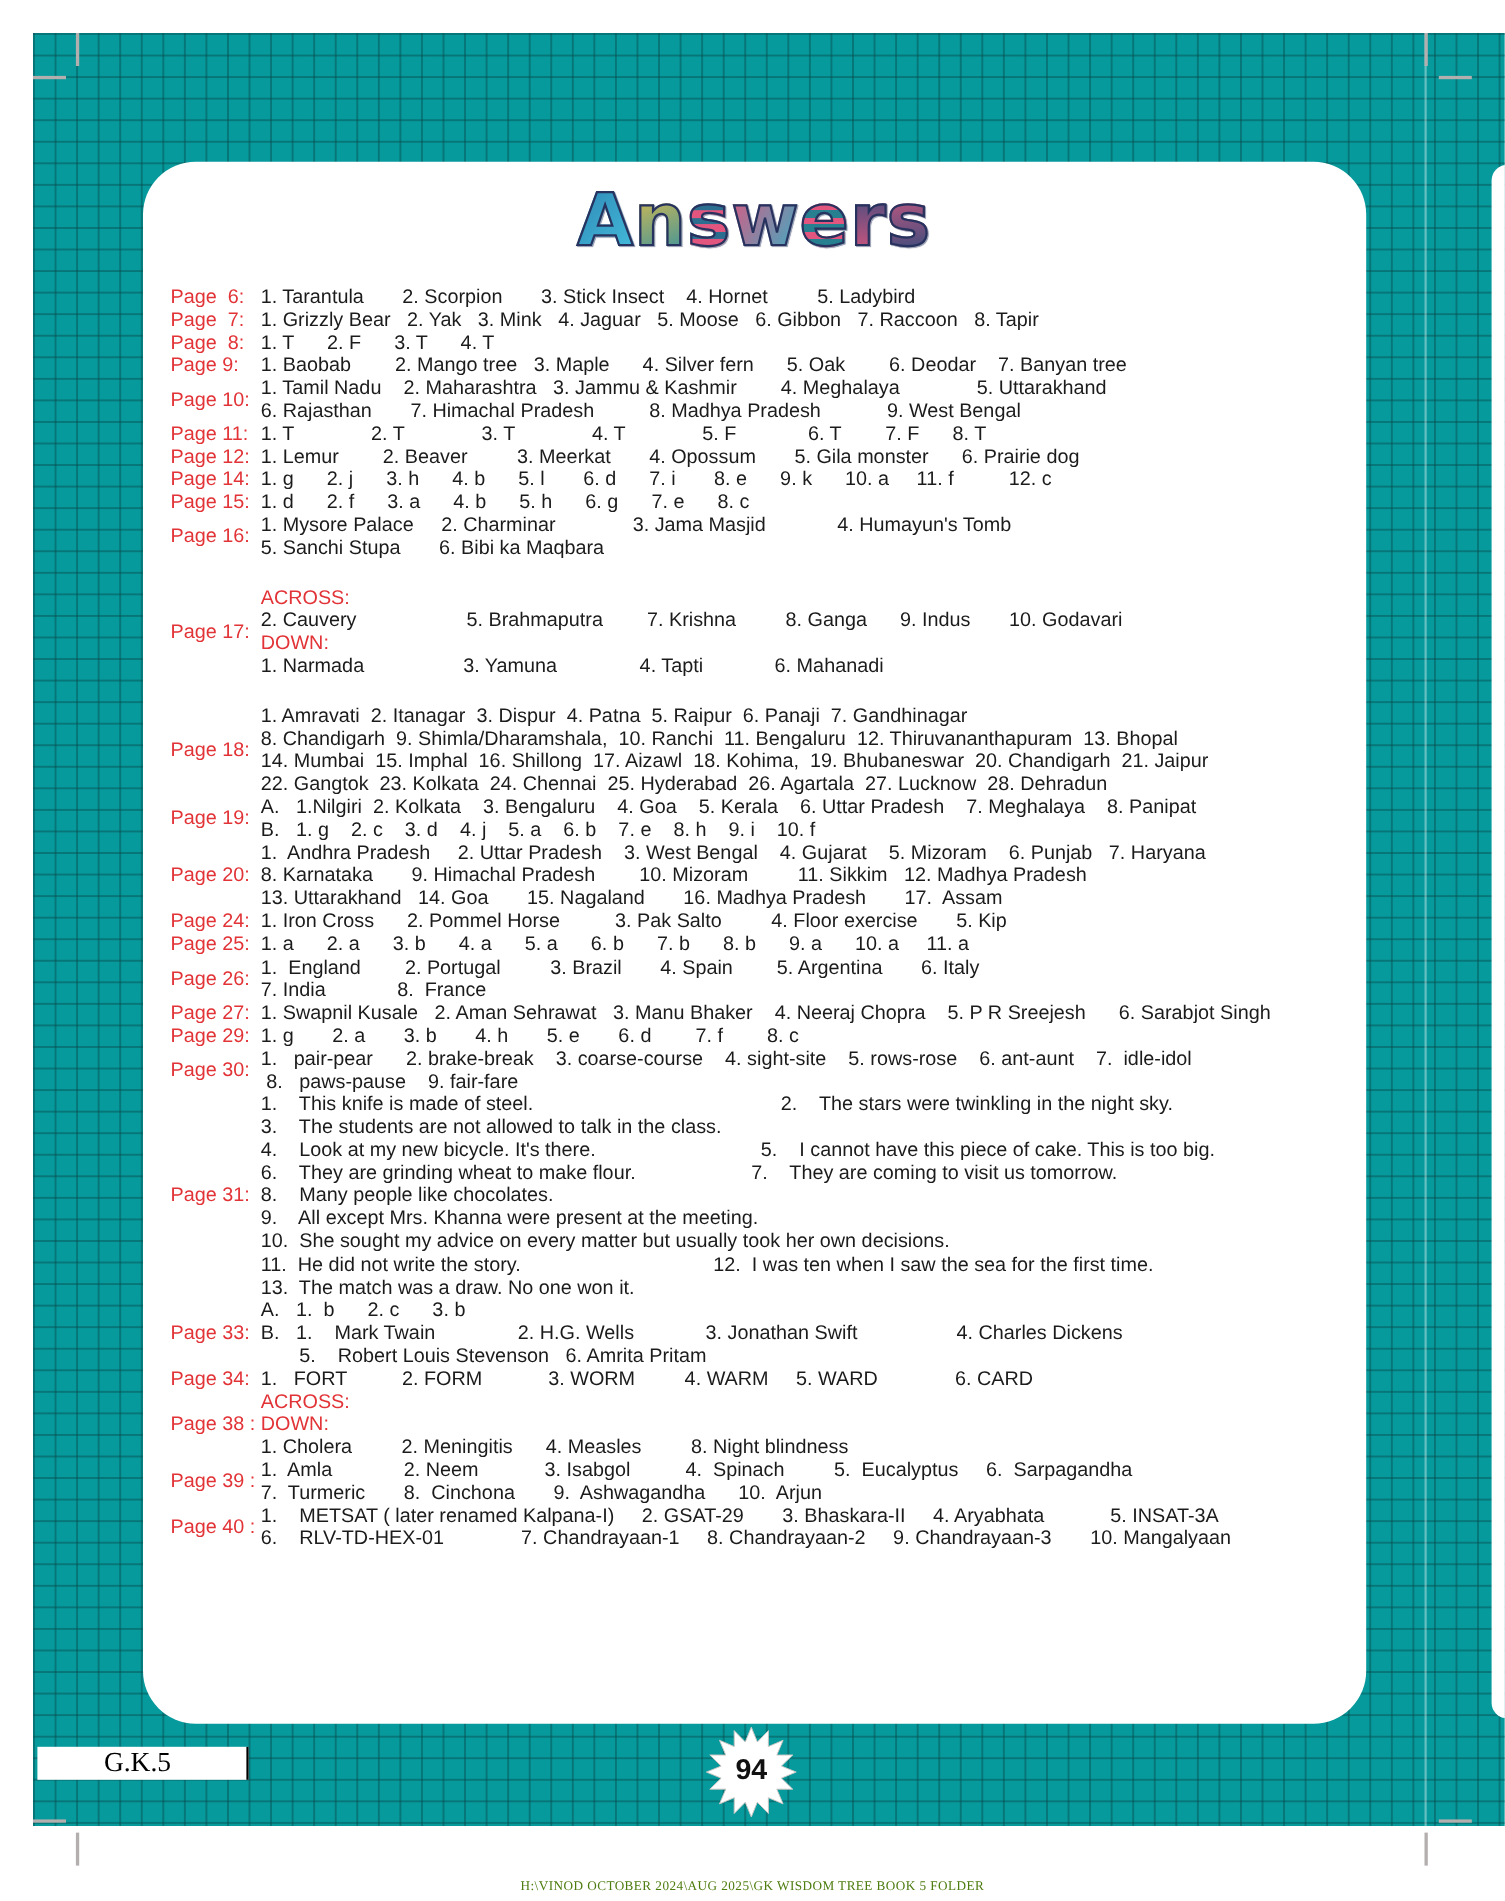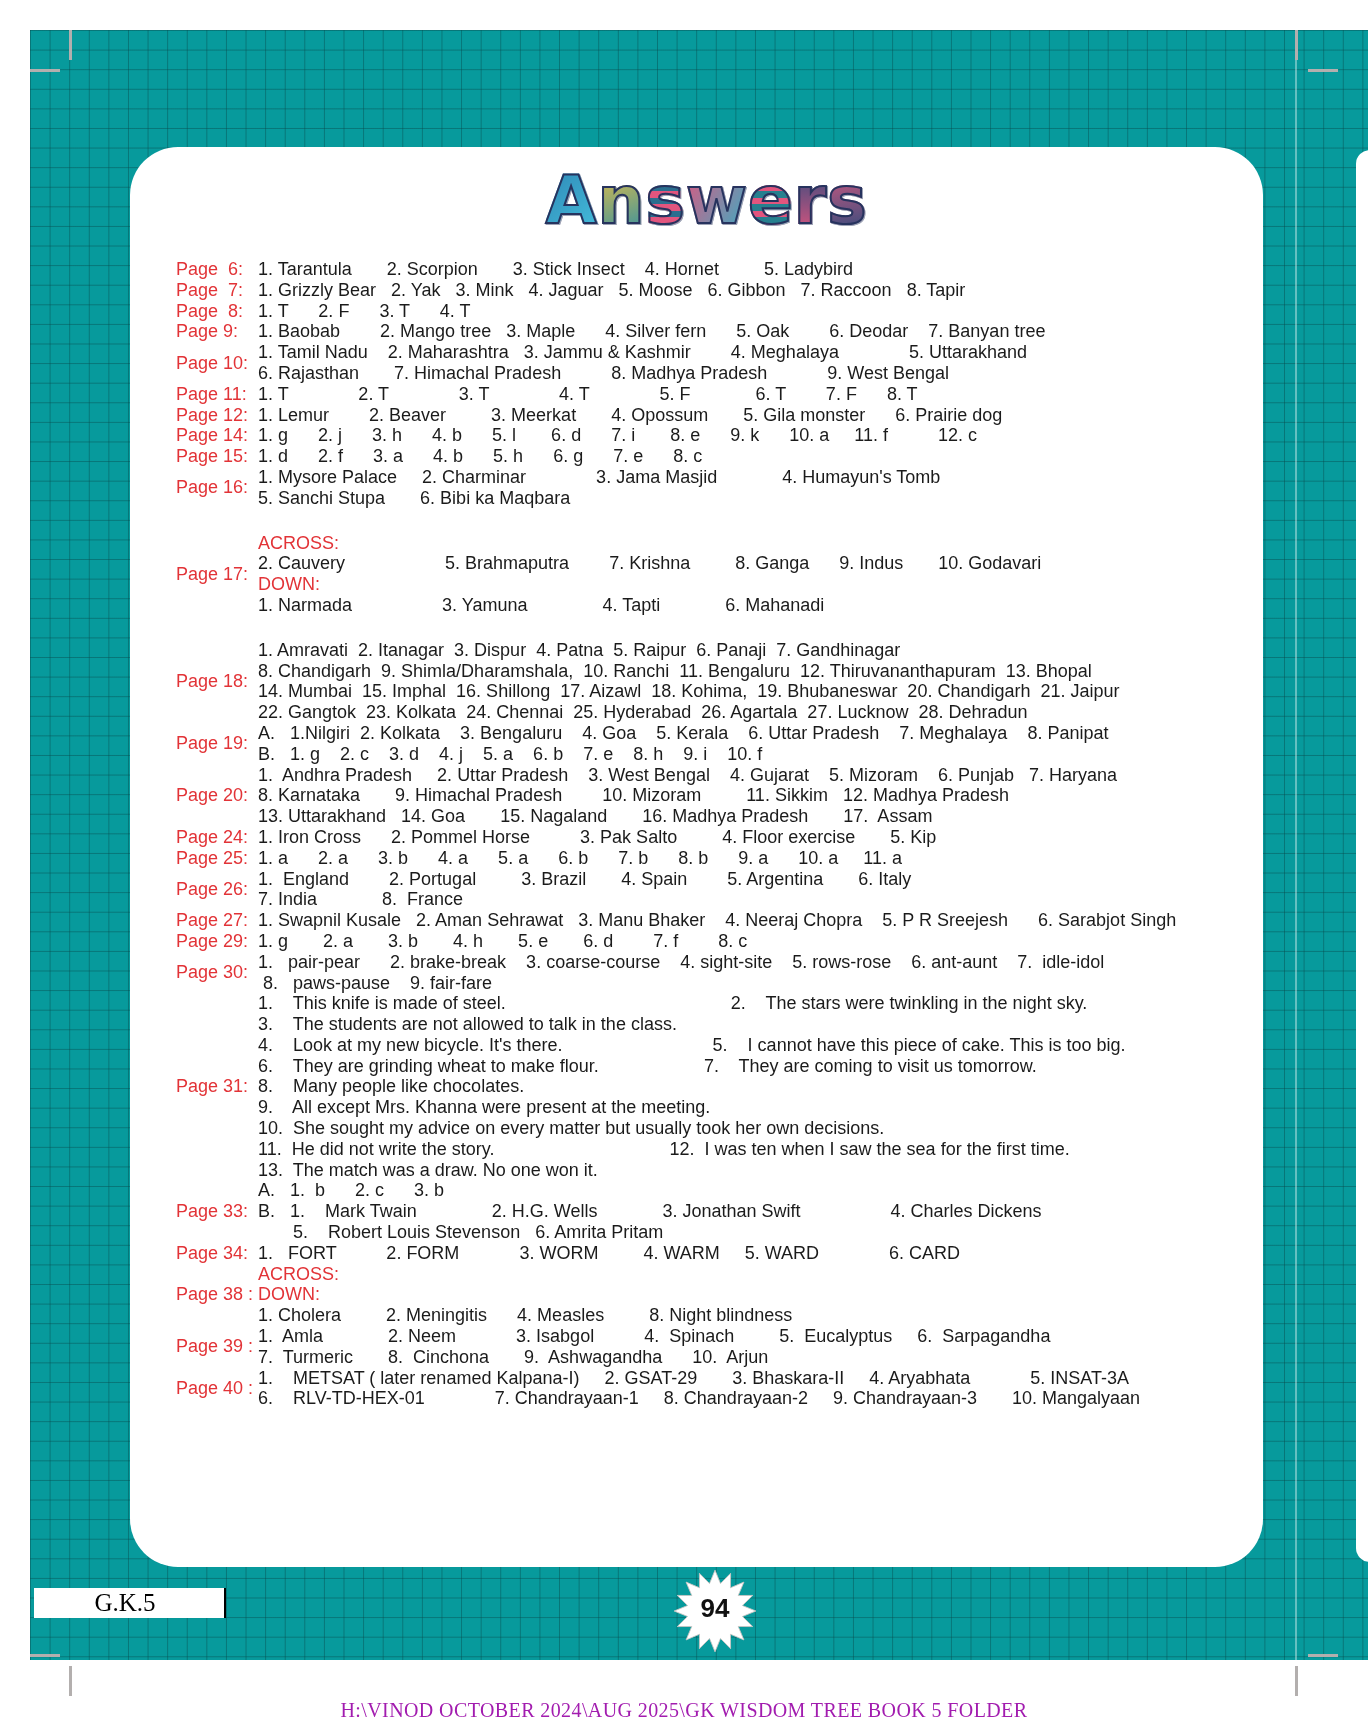--- a/index.html
+++ b/index.html
@@ -17,21 +17,21 @@
     background-size:19.6px 19.6px;
   }
   .fold-line{position:absolute;left:1265px;top:0;width:1.5px;height:100%;background:rgba(255,255,255,.38);}
   
   .crop{position:absolute;background:#b3afae;}
   .crop.v{width:3px;height:30px;}
   .crop.h{width:30px;height:3px;}
   
   .card{
     position:absolute;left:130px;top:147px;width:1112px;height:1420px;
-    background:#ffffff;border-radius:48px;padding-left:21px;
+    background:#ffffff;border-radius:48px;
   }
   .card-inner{padding:14px 26px 0 25px;}
   
   .sliver{position:absolute;left:1356px;top:150px;width:14px;height:1412px;background:#fff;border-radius:16px 0 0 16px;}
   
   .title-wrap{text-align:center;margin:4px 0 16px 0;height:78px;}
   .title-letter{
     display:inline-block;font-weight:900;font-size:66px;line-height:72px;letter-spacing:1px;
     -webkit-background-clip:text;background-clip:text;color:transparent;-webkit-text-fill-color:transparent;
     -webkit-text-stroke:2px #27335e;
@@ -46,28 +46,28 @@
   .row-content{flex:1;min-width:0;}
   .line{font-size:18px;line-height:20.8px;white-space:pre-wrap;color:#1b1b1b;}
   .line.red{color:#e23337;}
   
   .gk-box{
     position:absolute;left:34px;top:1588px;width:192px;height:30px;background:#fff;
     border-right:2px solid #000;display:flex;align-items:center;justify-content:center;
     padding-right:8px;box-sizing:border-box;
     font-family:"Liberation Serif", serif;font-size:25px;color:#000;
   }
-  .burst{position:absolute;left:672px;top:1568px;width:86px;height:86px;}
+  .burst{position:absolute;left:640px;top:1568px;width:86px;height:86px;}
   .burst-num{
     position:absolute;left:0;top:0;width:86px;height:80px;display:flex;align-items:center;justify-content:center;
     font-size:26px;font-weight:bold;color:#111;
   }
   .footer{
     position:absolute;left:0;bottom:6px;width:100%;text-align:center;
-    font-family:"Liberation Serif", serif;font-size:20px;color:#a21caf;letter-spacing:.4px;
+    font-family:"Liberation Serif", serif;font-size:12px;color:#4d7c0f;letter-spacing:.4px;
   }
 </style>
 </head>
 <body>
 
 <div class="teal-bg">
   <div class="fold-line"></div>
 </div>
 
 <div class="crop v" style="left:69px;top:30px;"></div>

